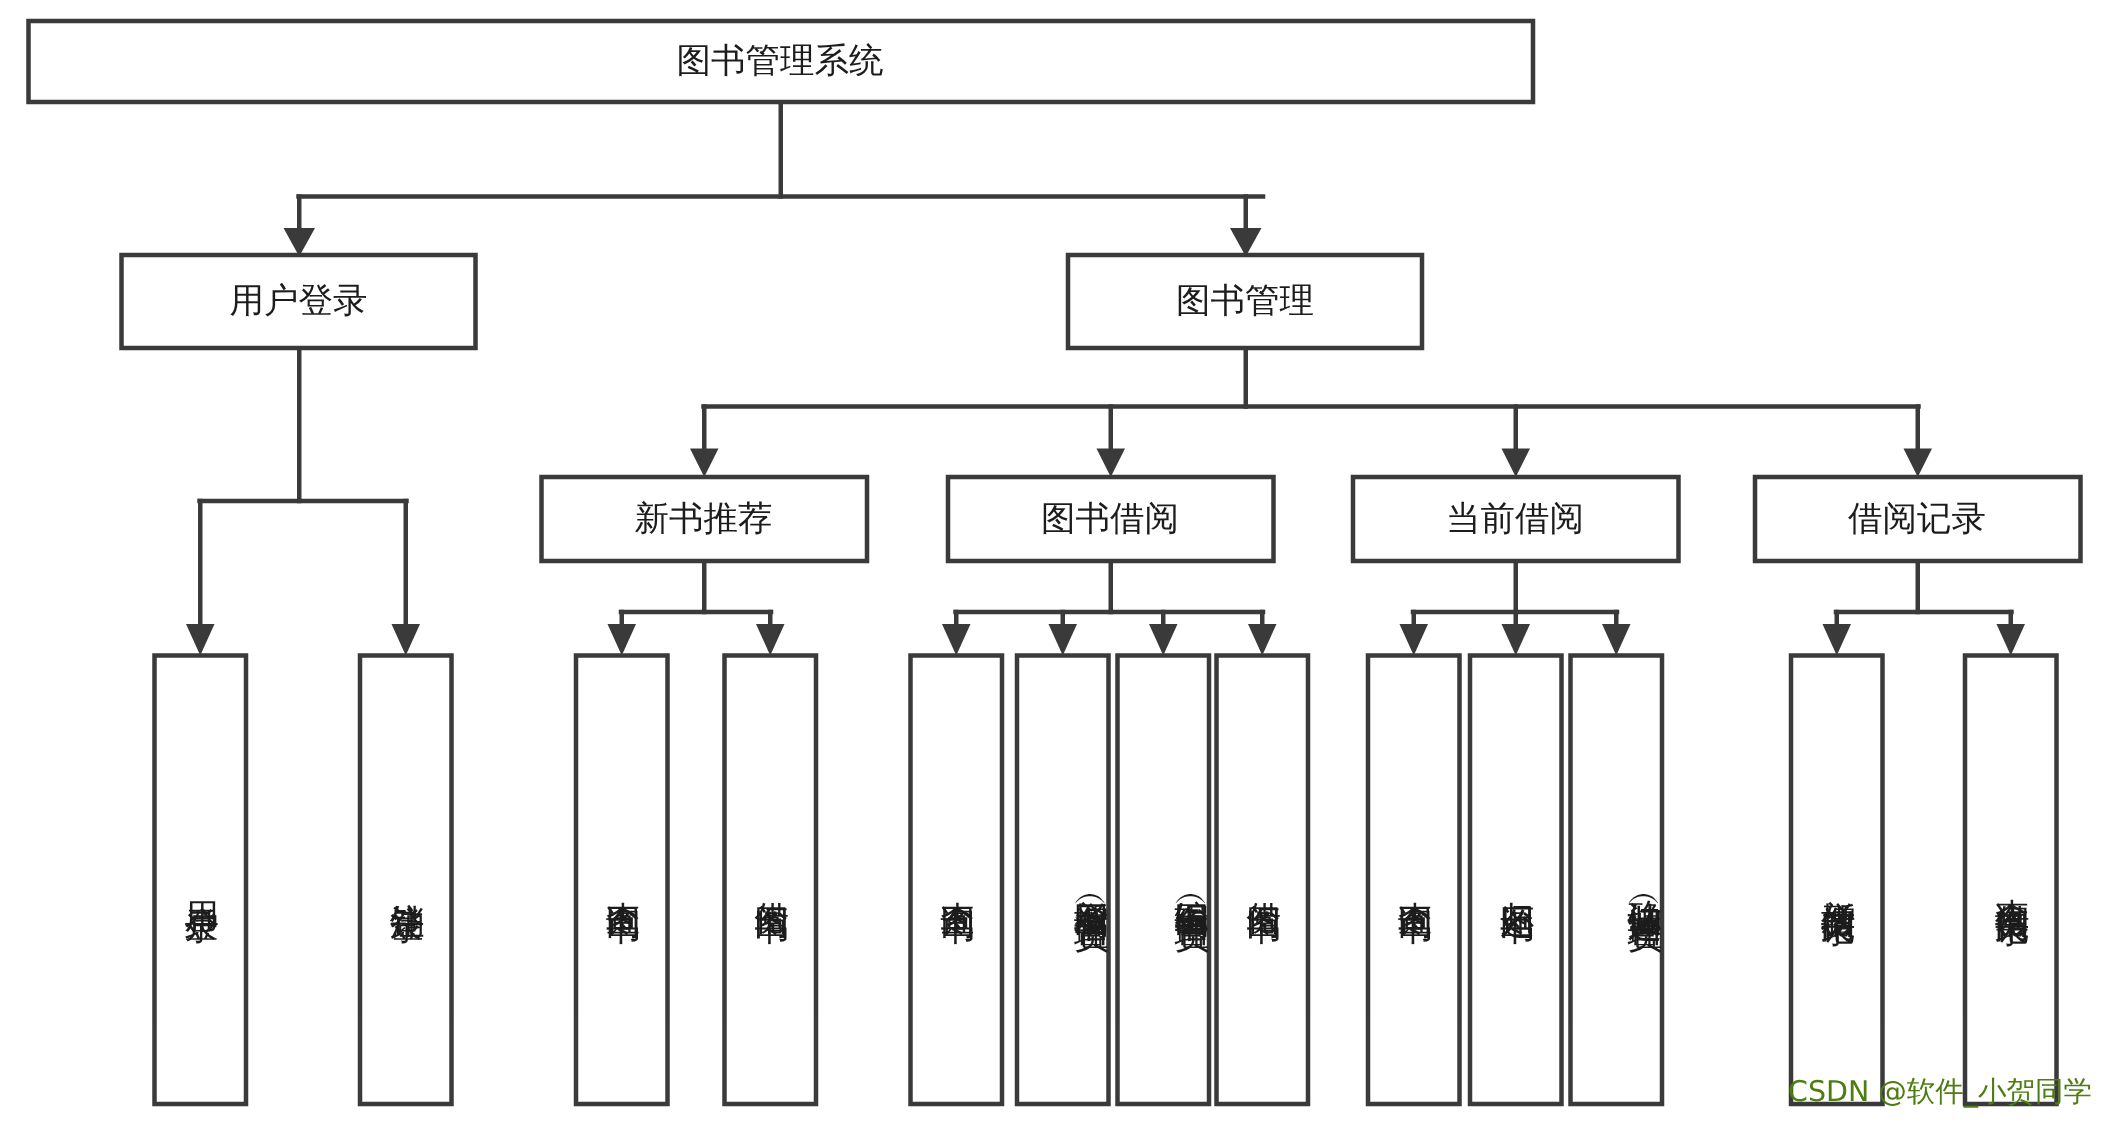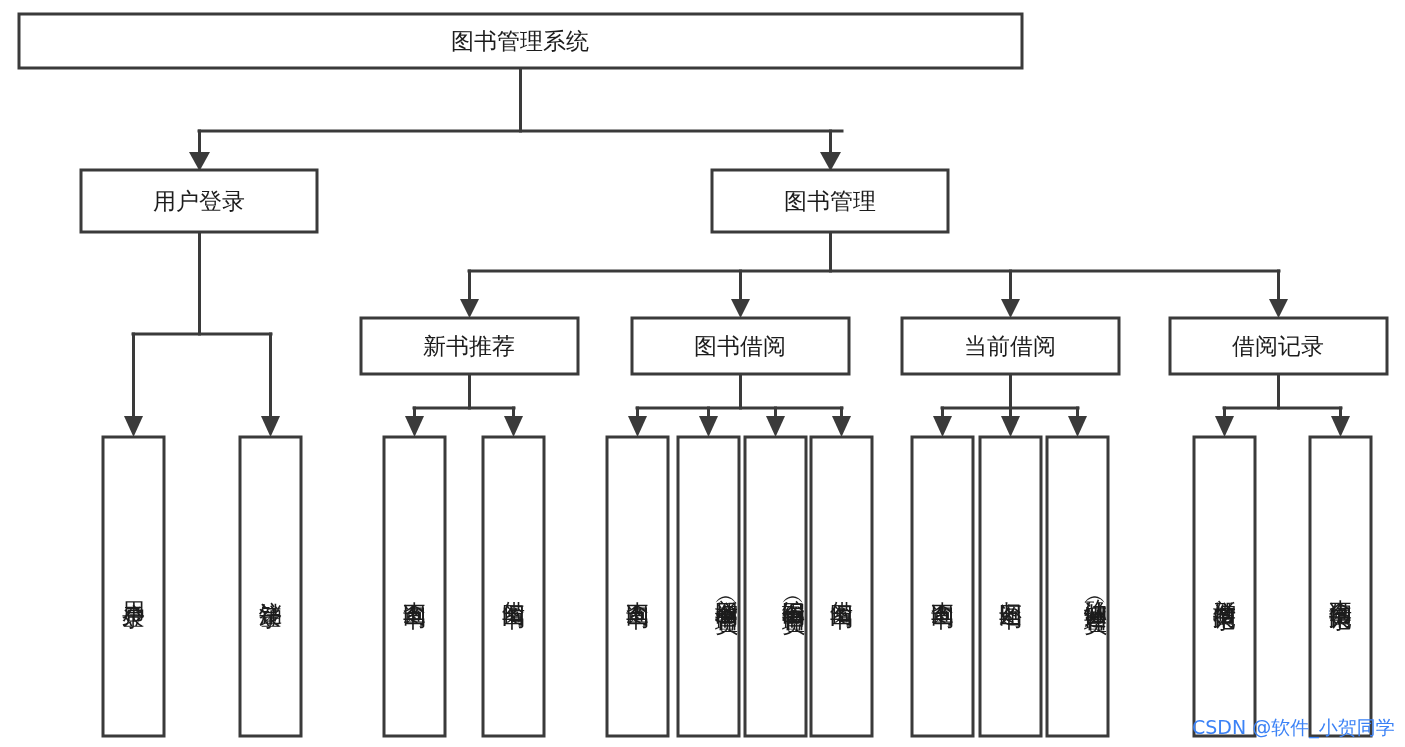--- a/index.html
+++ b/index.html
@@ -68,21 +68,21 @@
     pointer-events: none;
     user-select: none;
   }
   .leaf-label.centered {
     align-items: center;
   }
   .watermark {
     position: absolute;
     font-family: "DejaVu Sans", "Liberation Sans", sans-serif;
     font-size: 19px;
-    color: #3b82f6;
+    color: #4d7c0f;
     white-space: nowrap;
     user-select: none;
   }
 </style>
 </head>
 <body>
 
 <div id="diagram-root">
 
   <svg id="flowchart" viewBox="0 0 1405 747">

